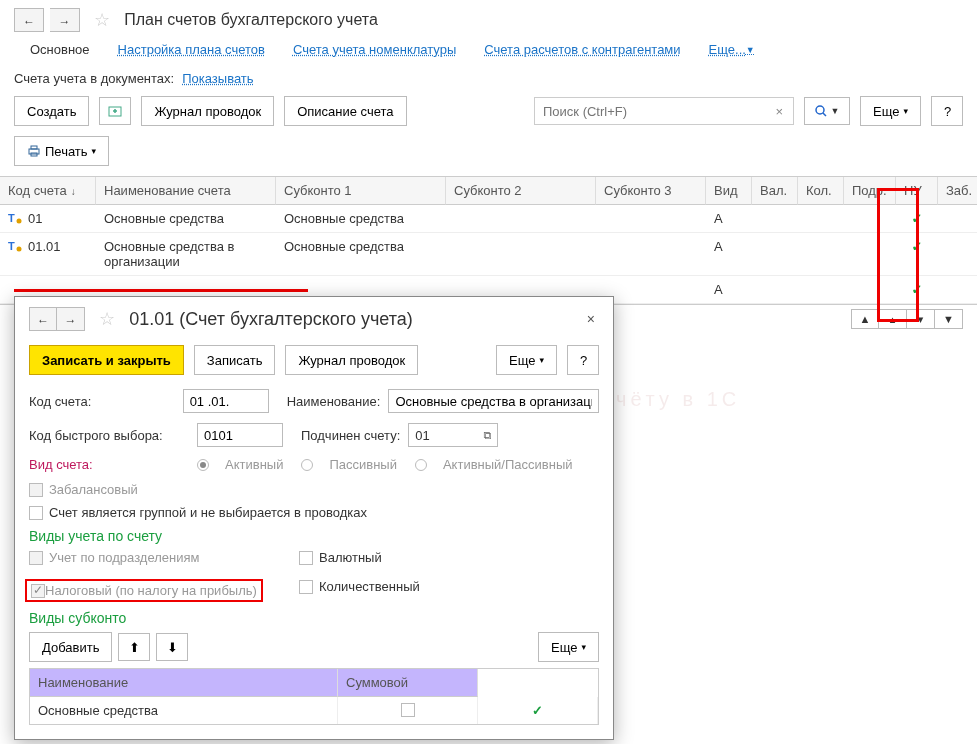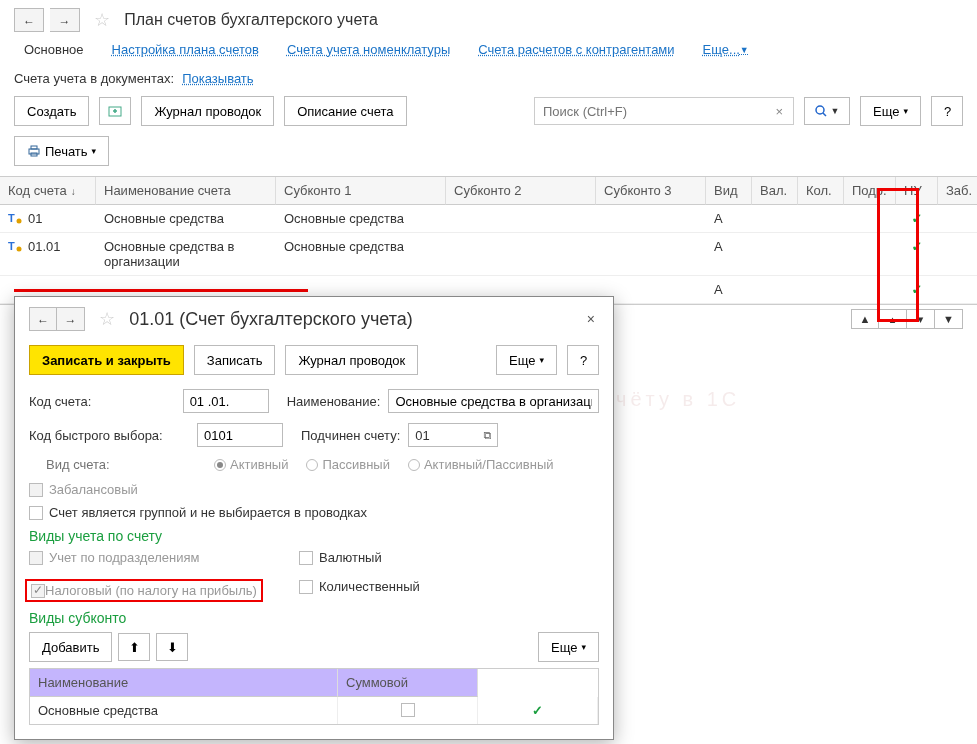--- a/index.html
+++ b/index.html
@@ -28,21 +28,21 @@
     align-items: center;
     justify-content: center;
     cursor: pointer;
   }
   .nav-btn + .nav-btn { border-left: none; }
   .star { font-size: 18px; color: #ccc; margin: 0 8px; }
   .page-title { font-size: 16px; font-weight: 400; flex: 1; }
   .tabs {
     display: flex;
     gap: 28px;
-    padding: 6px 14px 10px 24px;
+    padding: 6px 14px 10px 30px;
     font-size: 13px;
   }
   .tab { color: #1a73c7; text-decoration: underline dotted; cursor: pointer; }
   .tab.active { color: #333; text-decoration: none; }
   .tab.more { display:flex; align-items:center; }
   .sub-row { padding: 4px 14px 10px 14px; display:flex; align-items:center; gap:8px; }
   .filter-label { color:#333; }
   .filter-link { color:#1a73c7; text-decoration: underline dotted; }
   .action-bar {
     padding: 0 14px 10px 14px;
@@ -152,34 +152,34 @@
     margin-bottom: 14px;
   }
   .dlg-nav { display:flex; }
   .dlg-nav .nav-btn { width:28px; height:24px; }
   .dlg-title { font-size: 18px; flex:1; }
   .dlg-close { cursor:pointer; font-size:14px; color:#555; padding:4px; }
   .dlg-actions { display:flex; gap:10px; align-items:center; margin-bottom:14px; }
   .btn.primary { background: #ffe400; border-color:#c9a200; font-weight:bold; }
   .dlg-form-row { display:flex; align-items:center; gap:8px; margin-bottom:10px; }
   .dlg-form-row label { color:#333; }
-  .dlg-form-row.disabled label { color:#737373;margin-left:17px; }
+  .dlg-form-row.disabled label { color:#be185d; }
   .input {
     height: 24px;
     border: 1px solid #bbb;
     padding: 0 6px;
     font-size:13px;
     background:#fff;
   }
   .input.w86 { width:86px; }
   .input.w230 { width:230px; }
   .input.parent { width:90px; display:flex; align-items:center; position:relative; }
   .input.parent .open { margin-left:auto; color:#666; font-size:11px; }
   .radio-row { display:flex; gap:18px; align-items:center; color:#999; }
-  .radio-row .radio { display:flex; align-items:center; gap:4px; }
+  .radio-row .radio { display:flex; align-items:center; gap:16px; }
   .radio-row .r { width:12px; height:12px; border:1px solid #bbb; border-radius:50%; display:inline-block; position:relative; }
   .radio-row .r.sel::after { content:''; position:absolute; top:2px; left:2px; width:6px; height:6px; background:#888; border-radius:50%; }
   .chk-row { display:flex; align-items:center; gap:6px; margin-bottom:8px; }
   .chk-row.disabled { color:#999; }
   .chk { width:14px; height:14px; border:1px solid #bbb; background:#fff; display:inline-block; position:relative; }
   .chk.disabled { background:#f2f2f2; }
   .chk.checked::after { content:'✓'; position:absolute; top:-2px; left:1px; font-size:12px; color:#888; }
   .section-title { color:#1a9e3f; margin: 8px 0 6px 0; font-size:14px; }
   .chk-grid { display:grid; grid-template-columns: 270px 1fr; row-gap:6px; }
   .hl-tax {

